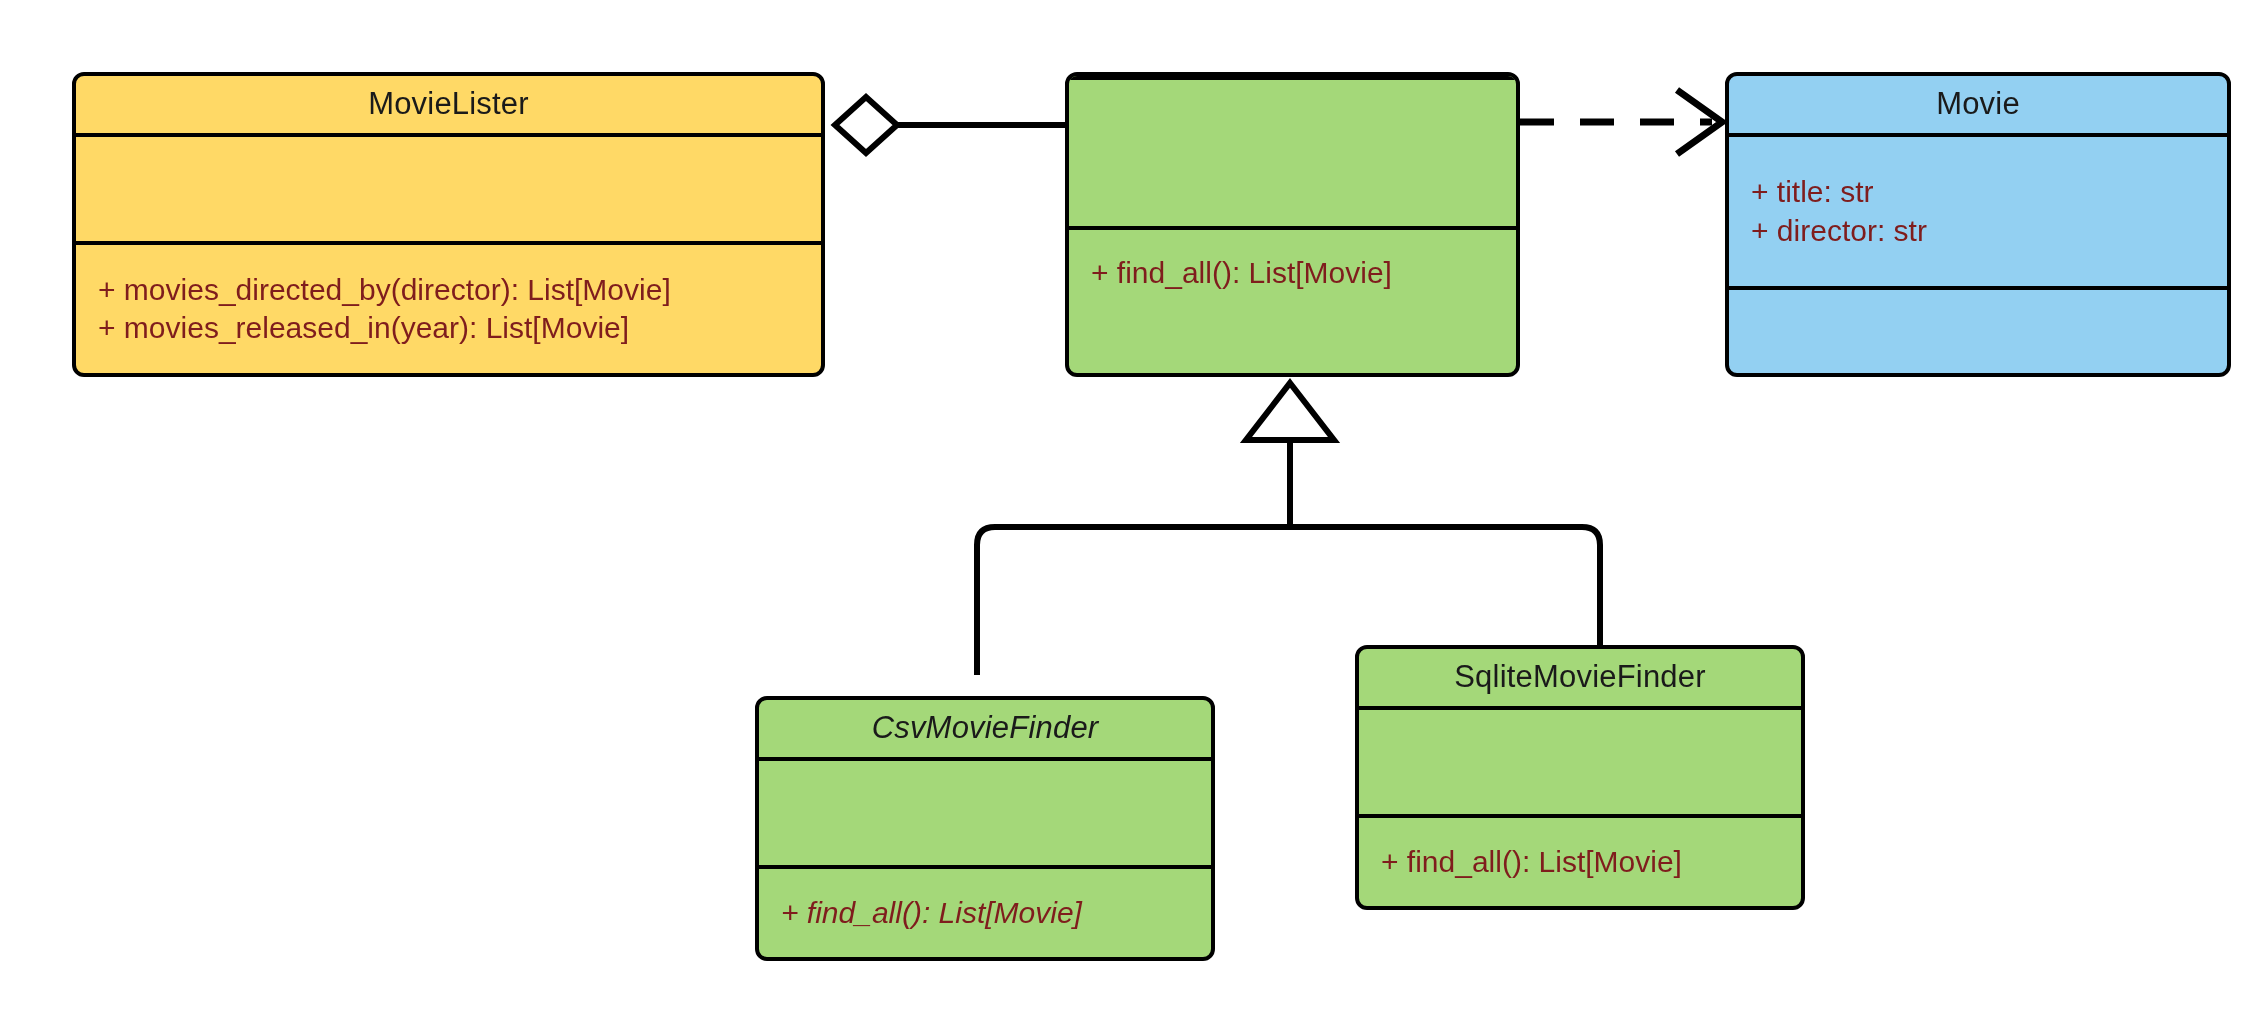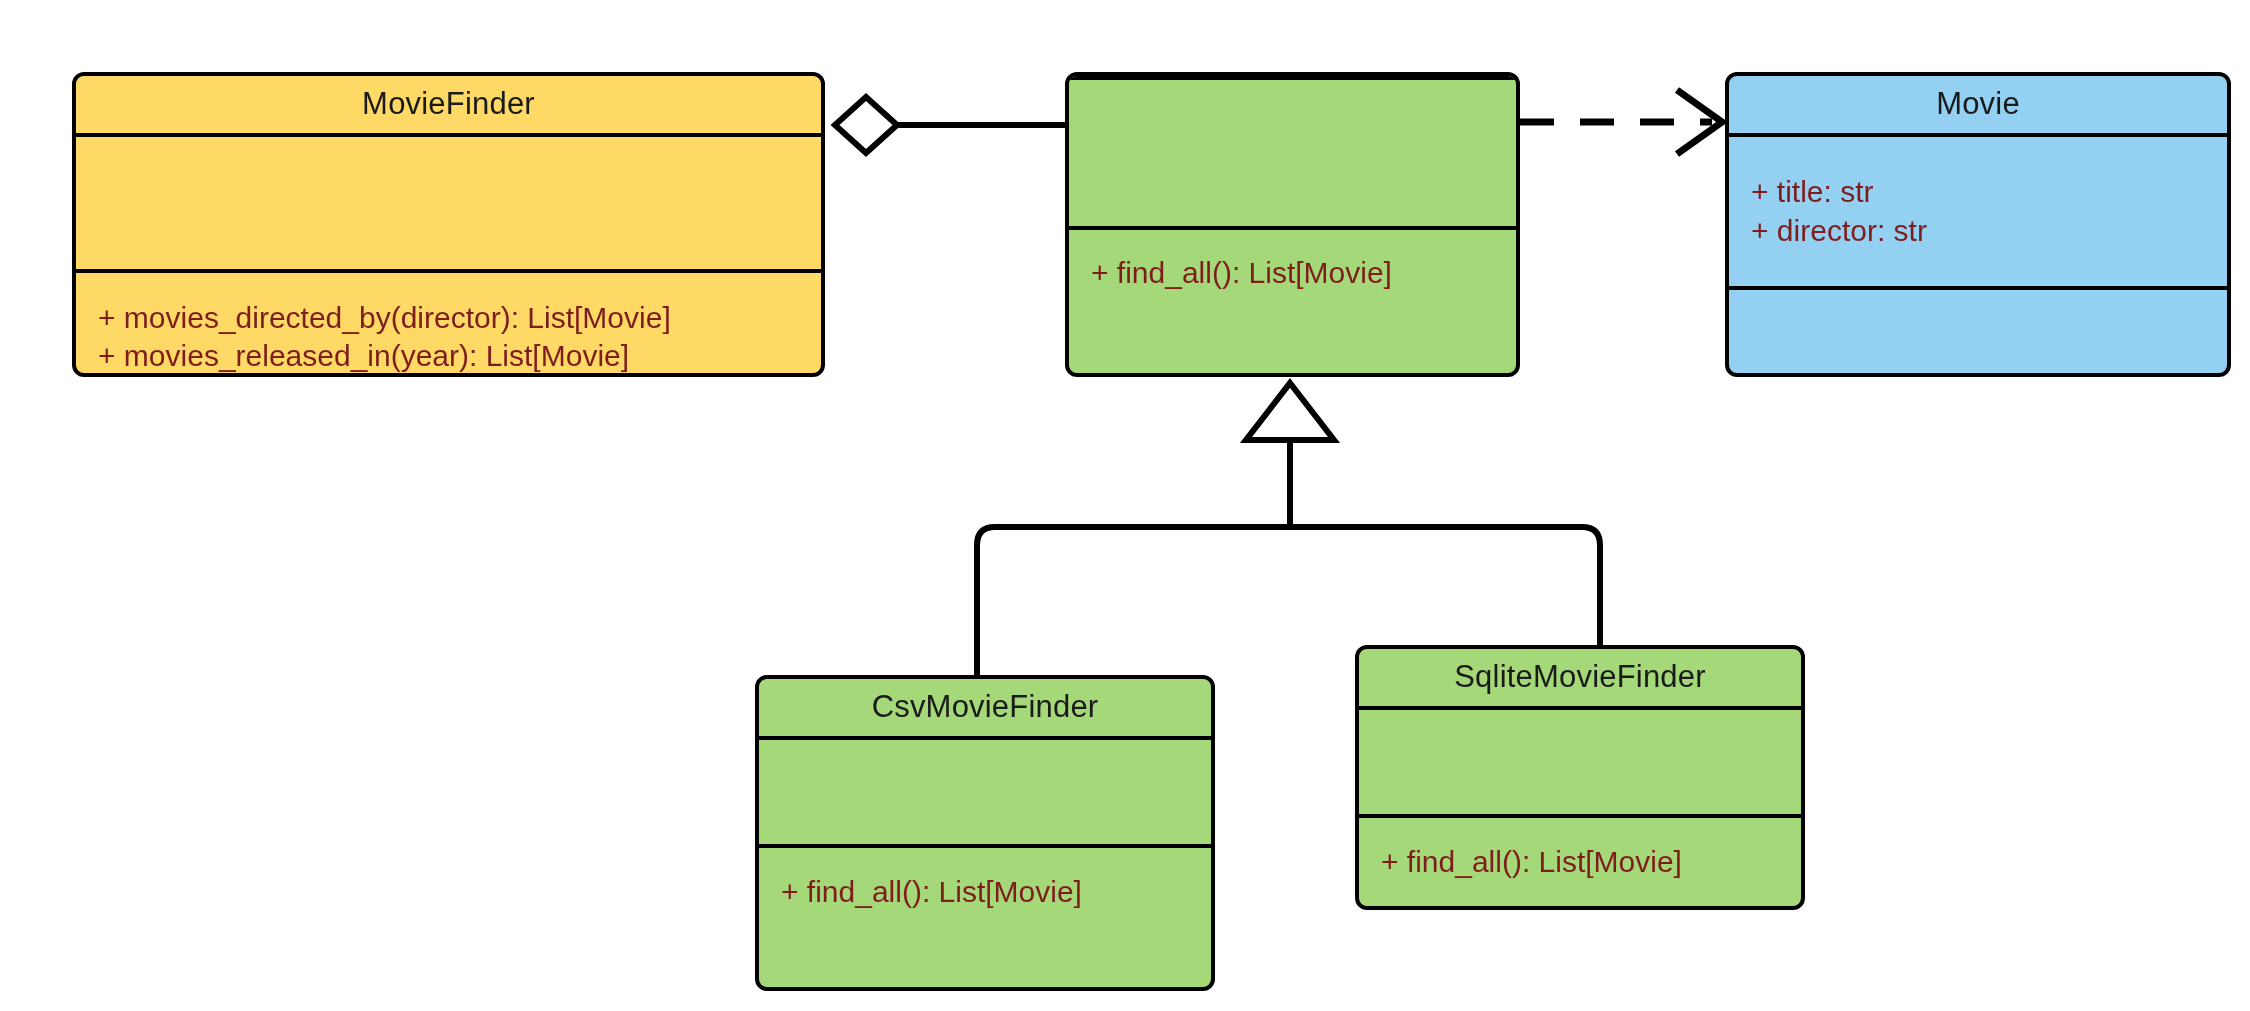--- a/index.html
+++ b/index.html
@@ -87,24 +87,24 @@
       <line x1="1290" y1="440" x2="1290" y2="527" stroke="#000000" stroke-width="6"></line>
 
       <path d="M 977 675 L 977 545 Q 977 527 995 527 L 1582 527 Q 1600 527 1600 545 L 1600 675" fill="none" stroke="#000000" stroke-width="6" stroke-linecap="butt"></path>
 
       <polygon points="1290,383 1334,440 1246,440" fill="#ffffff" stroke="#000000" stroke-width="6" stroke-linejoin="miter"></polygon>
     </g>
   </svg>
 
   <div class="uml-class c-yellow" style="left:72px; top:72px; width:753px; height:305px;">
     <div class="compartment" style="height:57px;">
-      <div class="class-title">MovieFinder</div>
+      <div class="class-title">MovieLister</div>
     </div>
     <div class="compartment divided" style="height:108px;"></div>
-    <div class="compartment divided member-list" style="height:132px;margin-top:28px;">
+    <div class="compartment divided member-list" style="height:132px;">
       <div class="member">+ movies_directed_by(director): List[Movie]</div>
       <div class="member">+ movies_released_in(year): List[Movie]</div>
     </div>
   </div>
 
   <div class="uml-class c-green" style="left:1065px; top:72px; width:455px; height:305px;">
     <div class="compartment divided" style="height:150px;"></div>
     <div class="compartment divided member-list" style="height:90px;">
       <div class="member">+ find_all(): List[Movie]</div>
     </div>
@@ -114,21 +114,21 @@
     <div class="compartment" style="height:57px;">
       <div class="class-title">Movie</div>
     </div>
     <div class="compartment divided member-list" style="height:153px;">
       <div class="member">+ title: str</div>
       <div class="member">+ director: str</div>
     </div>
     <div class="compartment divided" style="height:87px;"></div>
   </div>
 
-  <div class="uml-class c-green" style="left:755px; top:675px; width:460px; height:316px;">
+  <div class="uml-class c-green" style="left:755px; top:696px; width:460px; height:265px;font-style:italic;">
     <div class="compartment" style="height:57px;">
       <div class="class-title">CsvMovieFinder</div>
     </div>
     <div class="compartment divided" style="height:108px;"></div>
     <div class="compartment divided member-list" style="height:92px;">
       <div class="member">+ find_all(): List[Movie]</div>
     </div>
   </div>
 
   <div class="uml-class c-green" style="left:1355px; top:645px; width:450px; height:265px;">

